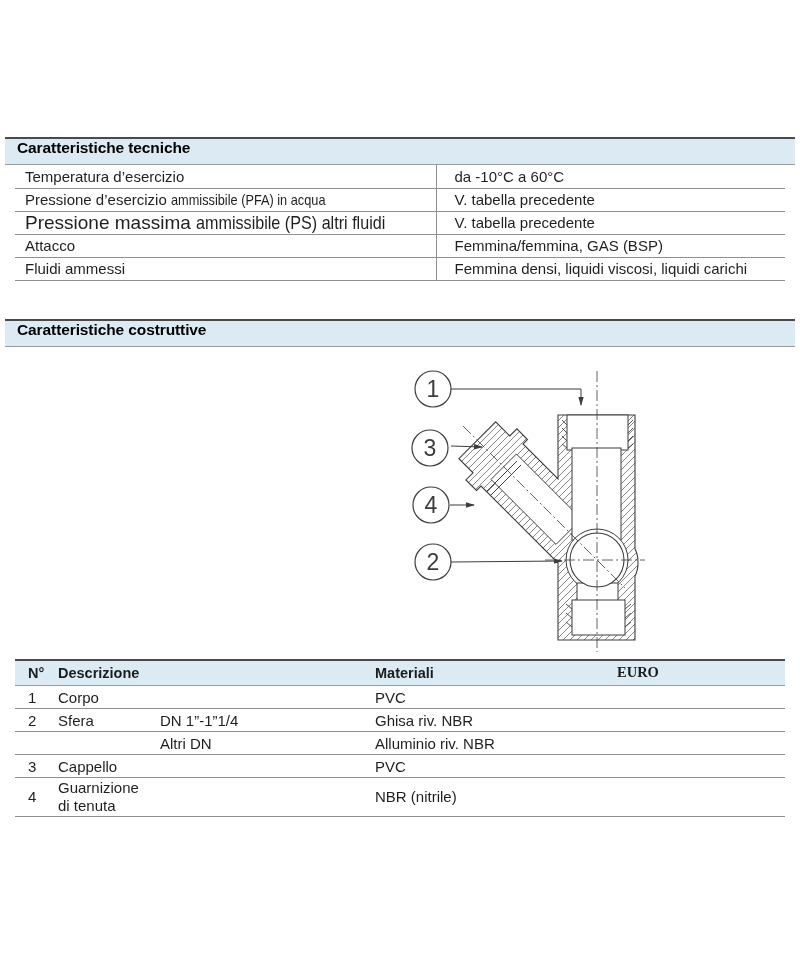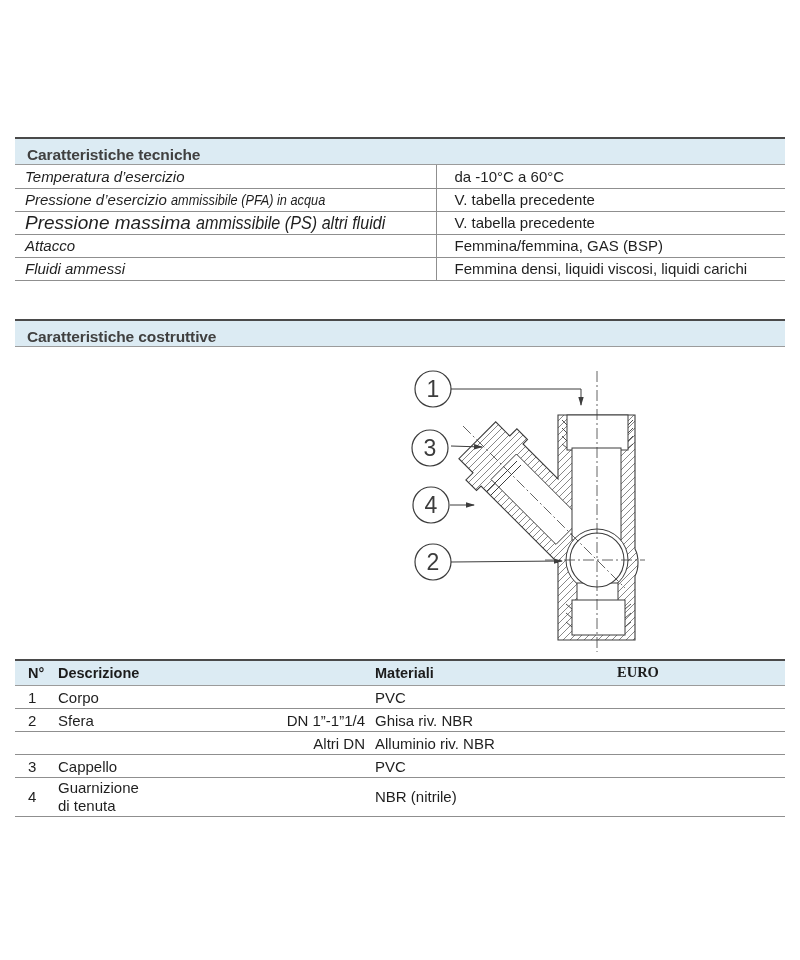--- a/index.html
+++ b/index.html
@@ -5,39 +5,39 @@
 <style>
   * { margin:0; padding:0; box-sizing:border-box; }
   html,body { background:#ffffff; }
   .page {
     position:relative; width:800px; height:960px; background:#ffffff;
     font-family:"Liberation Sans","DejaVu Sans",sans-serif;
     color:#1f1f1f; overflow:hidden;
   }
   
   .band {
-    margin:0 15px; height:28px;
+    margin:0 5px; height:28px;
     background:#dcebf3;
     border-top:2px solid #4a4a4a;
     border-bottom:1px solid #9b9b9b;
-    display:flex; align-items:flex-end;
+    display:flex; align-items:flex-start;
     padding-left:12px;
-    font-weight:bold; font-size:15.5px; letter-spacing:-0.1px; color:#404040;
+    font-weight:bold; font-size:15.5px; letter-spacing:-0.1px; color:#000000;
   }
   .band-tecniche { margin-top:137px; }
   .band-costruttive { margin-top:38px; }
   
   table.tech {
     margin:0 15px; width:770px; border-collapse:collapse; table-layout:fixed;
   }
   table.tech td {
     height:23px; font-size:15px; vertical-align:middle;
     border-bottom:1px solid #8f8f8f; white-space:nowrap; overflow:hidden;
   }
-  table.tech td.c1 { width:421px; padding-left:10px;font-style:italic; }
+  table.tech td.c1 { width:421px; padding-left:10px; }
   table.tech td.c2 { border-left:1px solid #8f8f8f; padding-left:18px; }
   .cond { display:inline-block; transform:scaleX(0.85); transform-origin:0 50%; }
   tr.row-small td.c1 { font-size:19px; }
   
   .diagram-wrap { position:relative; height:292px; margin-top:16px; }
   .diagram-wrap svg { position:absolute; left:385px; top:0; }
   
   table.parts {
     margin:4px 15px 0 15px; width:770px; border-collapse:collapse; table-layout:fixed;
   }
@@ -49,21 +49,21 @@
   table.parts td {
     height:23px; font-size:15px; vertical-align:middle;
     border-bottom:1px solid #8f8f8f;
   }
   .col-num   { width:43px; }
   .col-desc  { width:92px; }
   .col-var   { width:215px; }
   .col-mat   { width:242px; }
   .col-euro  { width:178px; }
   table.parts .num  { padding-left:13px; }
-  table.parts .var  { padding-left:10px;text-align:right; }
+  table.parts .var  { padding-left:10px; }
   table.parts .mat  { padding-left:10px; }
   table.parts .euro { padding-left:10px;font-family:Liberation Serif, serif; }
   table.parts tr.tall td { height:38px; line-height:18px; padding-top:1px; padding-bottom:1px; }
 </style>
 </head>
 <body>
 
 <div class="page">
 
   <div class="band band-tecniche">

